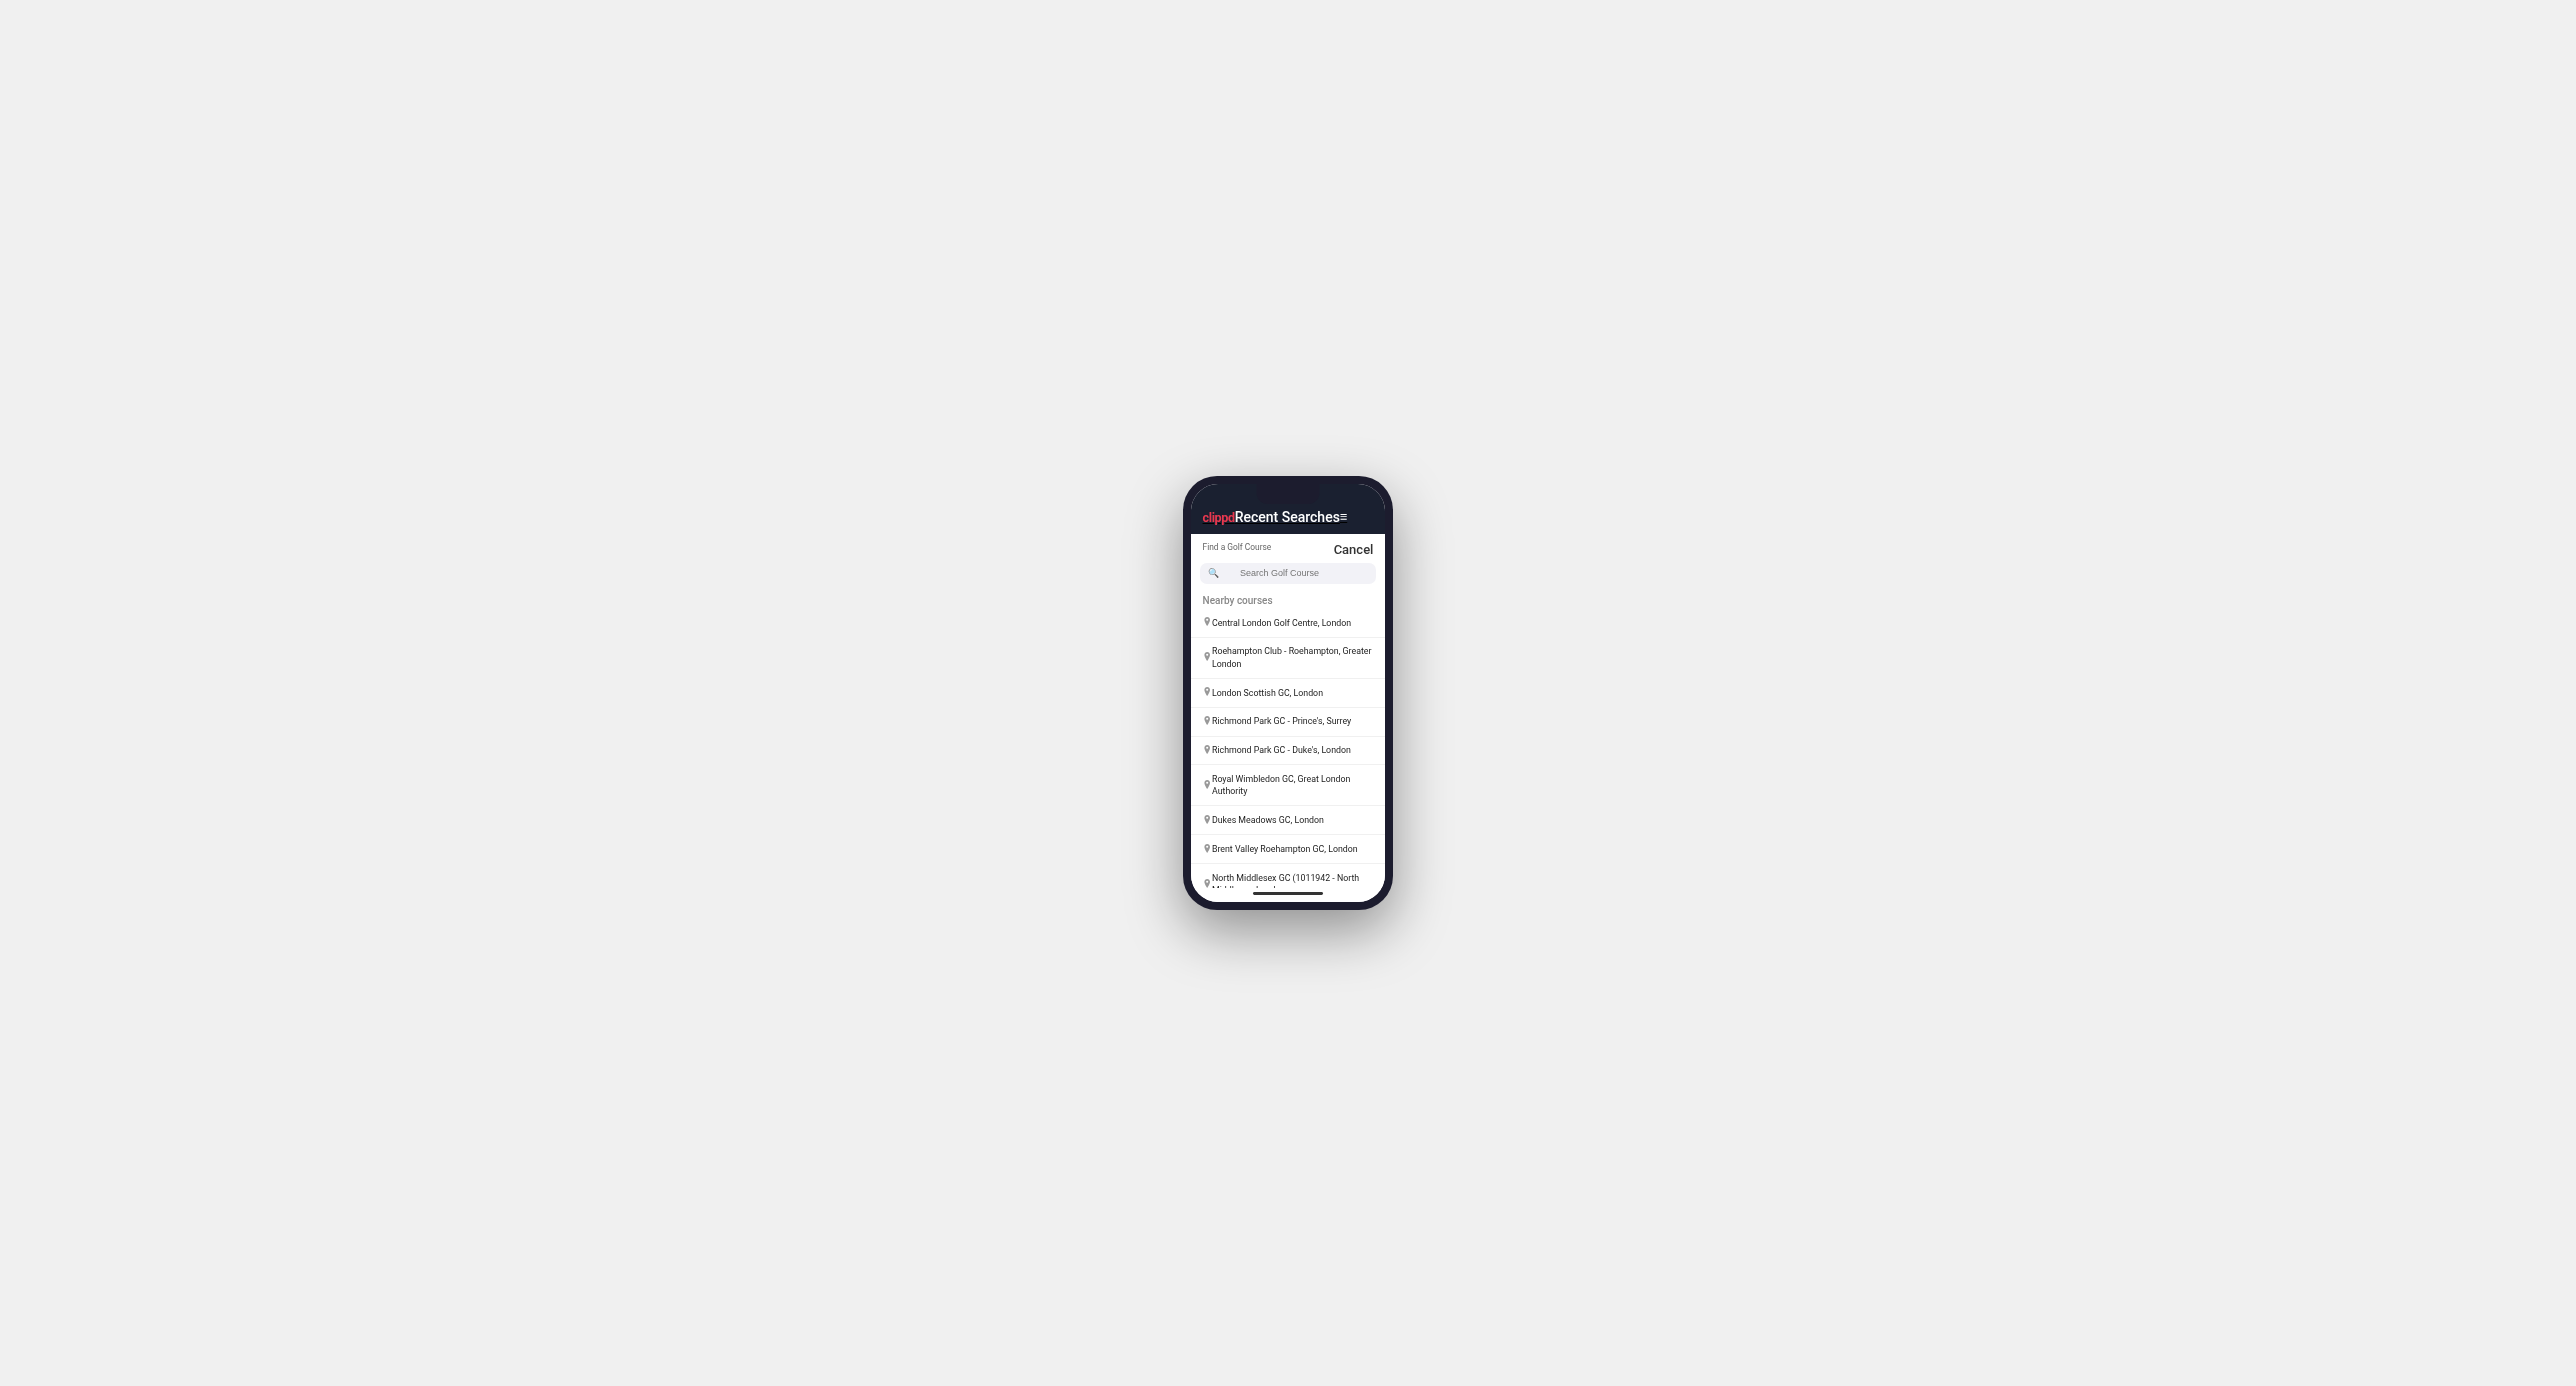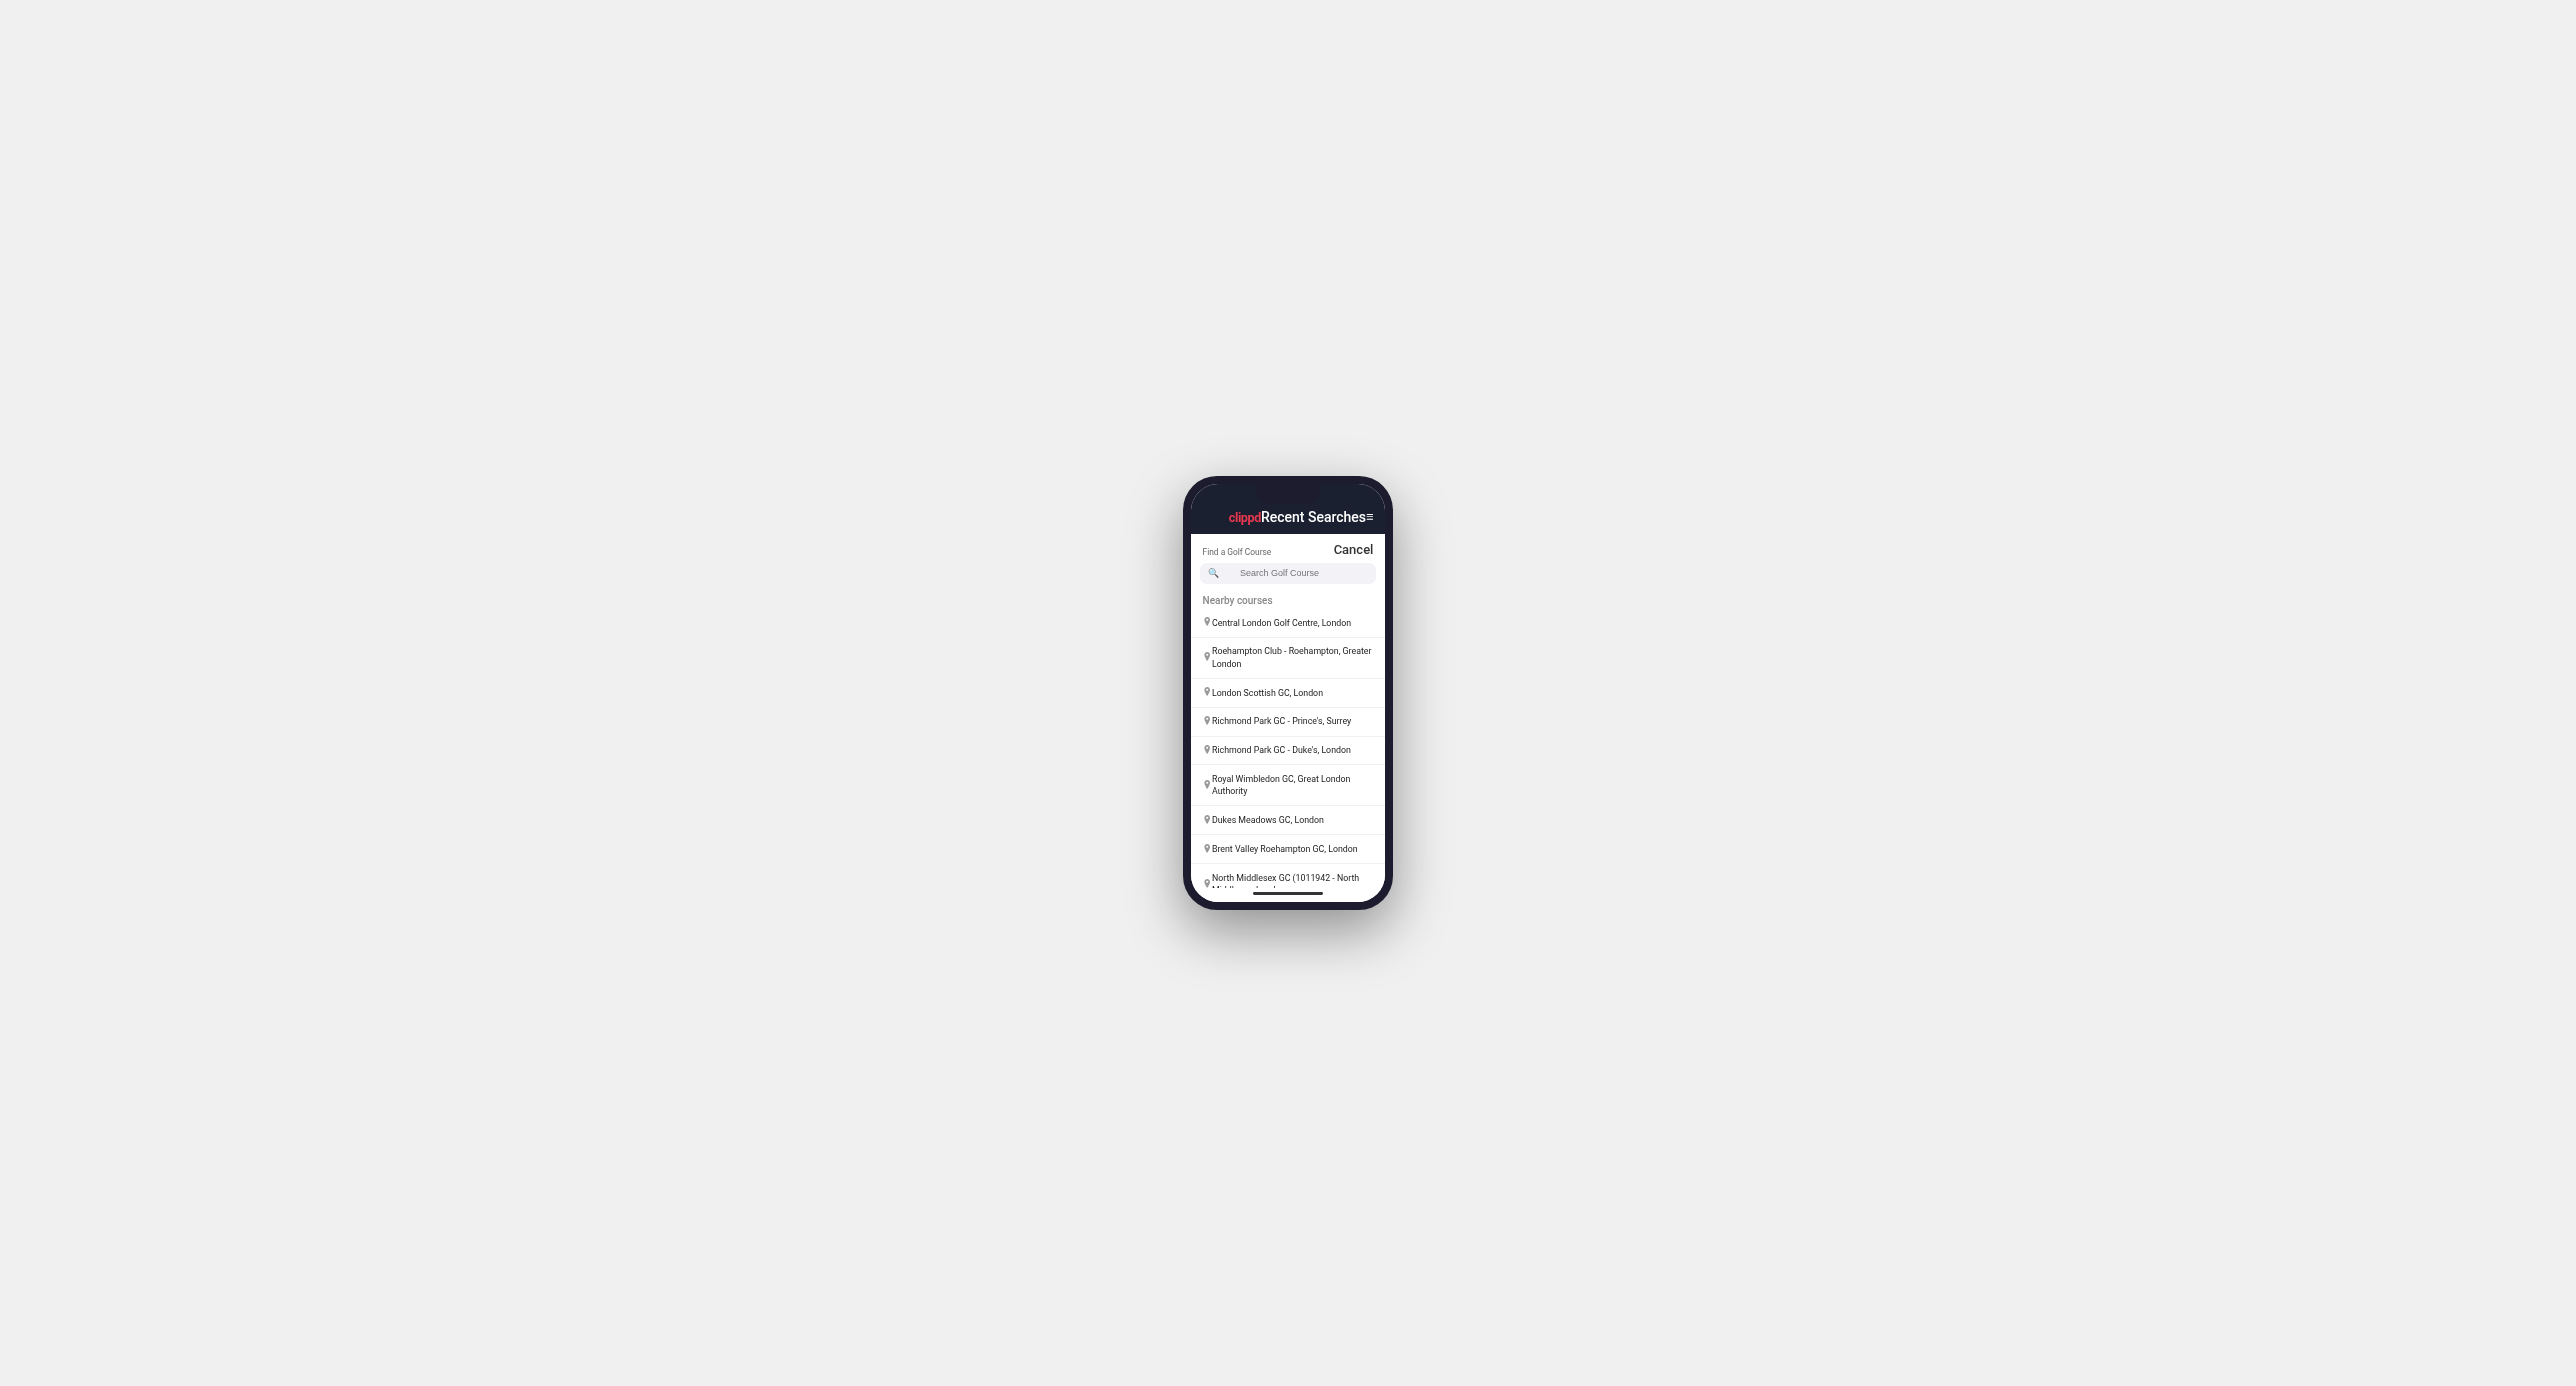--- a/index.html
+++ b/index.html
@@ -49,22 +49,23 @@
       border-radius: 0 0 11.2px 11.2px;
       z-index: 10;
     }
 
     
     .nav-bar {
       background: #1a2030;
       padding: 25px 11.2px 8.4px 11.2px;
       display: flex;
       align-items: center;
-      justify-content: flex-end;
+      justify-content: flex-start;
       flex-shrink: 0;
+      text-decoration: underline;
     }
 
     .nav-logo {
       color: #e8384f;
       font-size: 12.6px;
       font-weight: 700;
       letter-spacing: -0.4px;
     }
 
     .nav-title {
@@ -85,21 +86,21 @@
       background: #ffffff;
       overflow-y: auto;
       display: flex;
       flex-direction: column;
     }
 
     
     .find-header {
       display: flex;
       justify-content: space-between;
-      align-items: flex-end;
+      align-items: flex-start;
       padding: 8.4px 11.2px 5.6px 11.2px;
       background: #fff;
     }
 
     .find-label {
       font-size: 8.4px;
       color: #666;
       font-weight: 400;
     }
 

